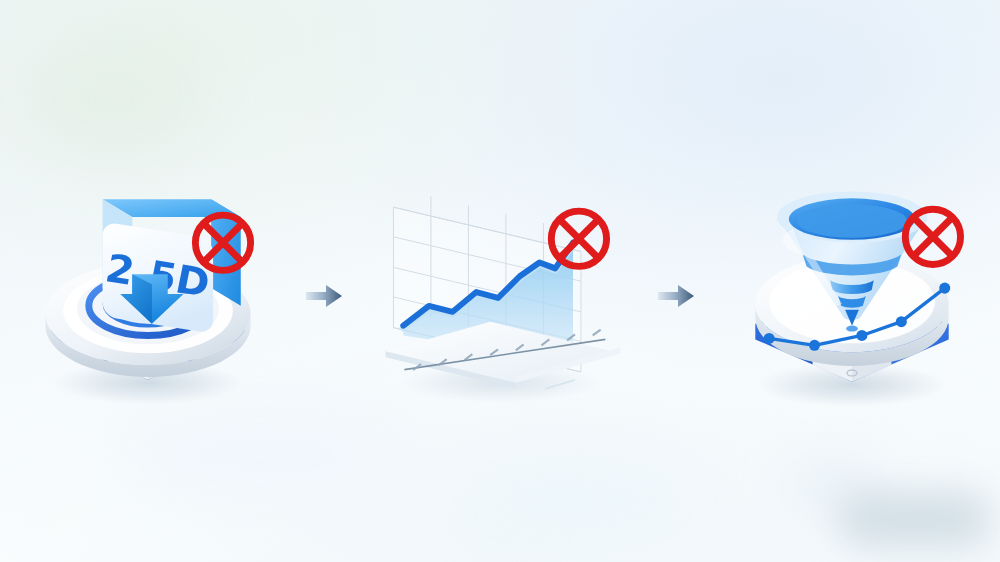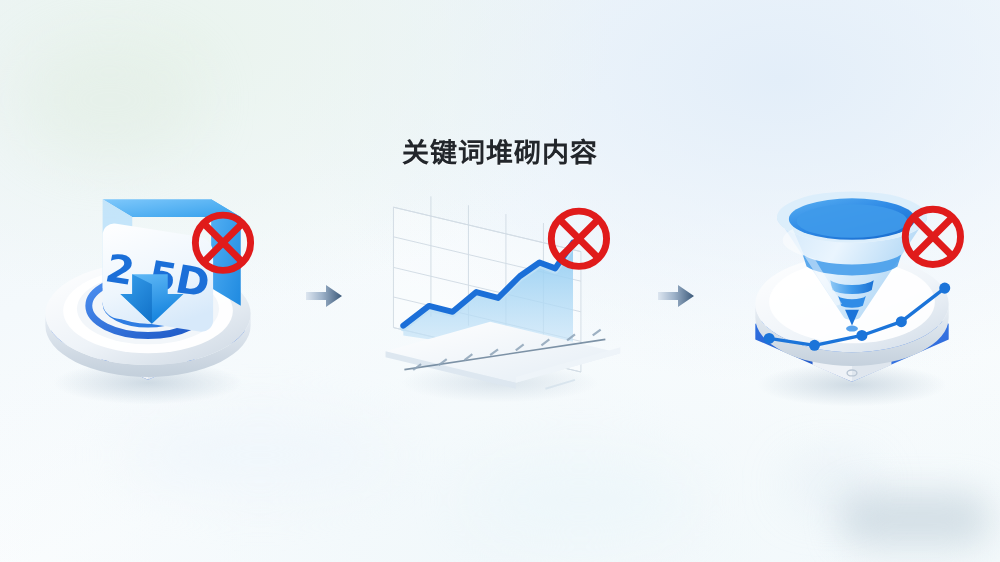--- a/index.html
+++ b/index.html
@@ -94,23 +94,20 @@
 
 <div class="canvas">
 
   <div class="smudge s3"></div>
   <div class="smudge s5"></div>
   <div class="smudge s4"></div>
   <div class="smudge s2"></div>
   <div class="smudge s1"></div>
 
   <div class="titles">
-    <div class="title-cell">
-      <span class="title-text">关键词堆砌内容</span>
-    </div>
   </div>
 
   <div class="stage">
 
     <div class="panel">
       <svg viewBox="0 0 300 240" preserveAspectRatio="xMidYMid meet" aria-hidden="true">
         <defs>
           <linearGradient id="p1-base-left" x1="0" y1="0" x2="1" y2="1">
             <stop offset="0" stop-color="#2f6fe0"></stop>
               <stop offset="1" stop-color="#1f51bd"></stop>

